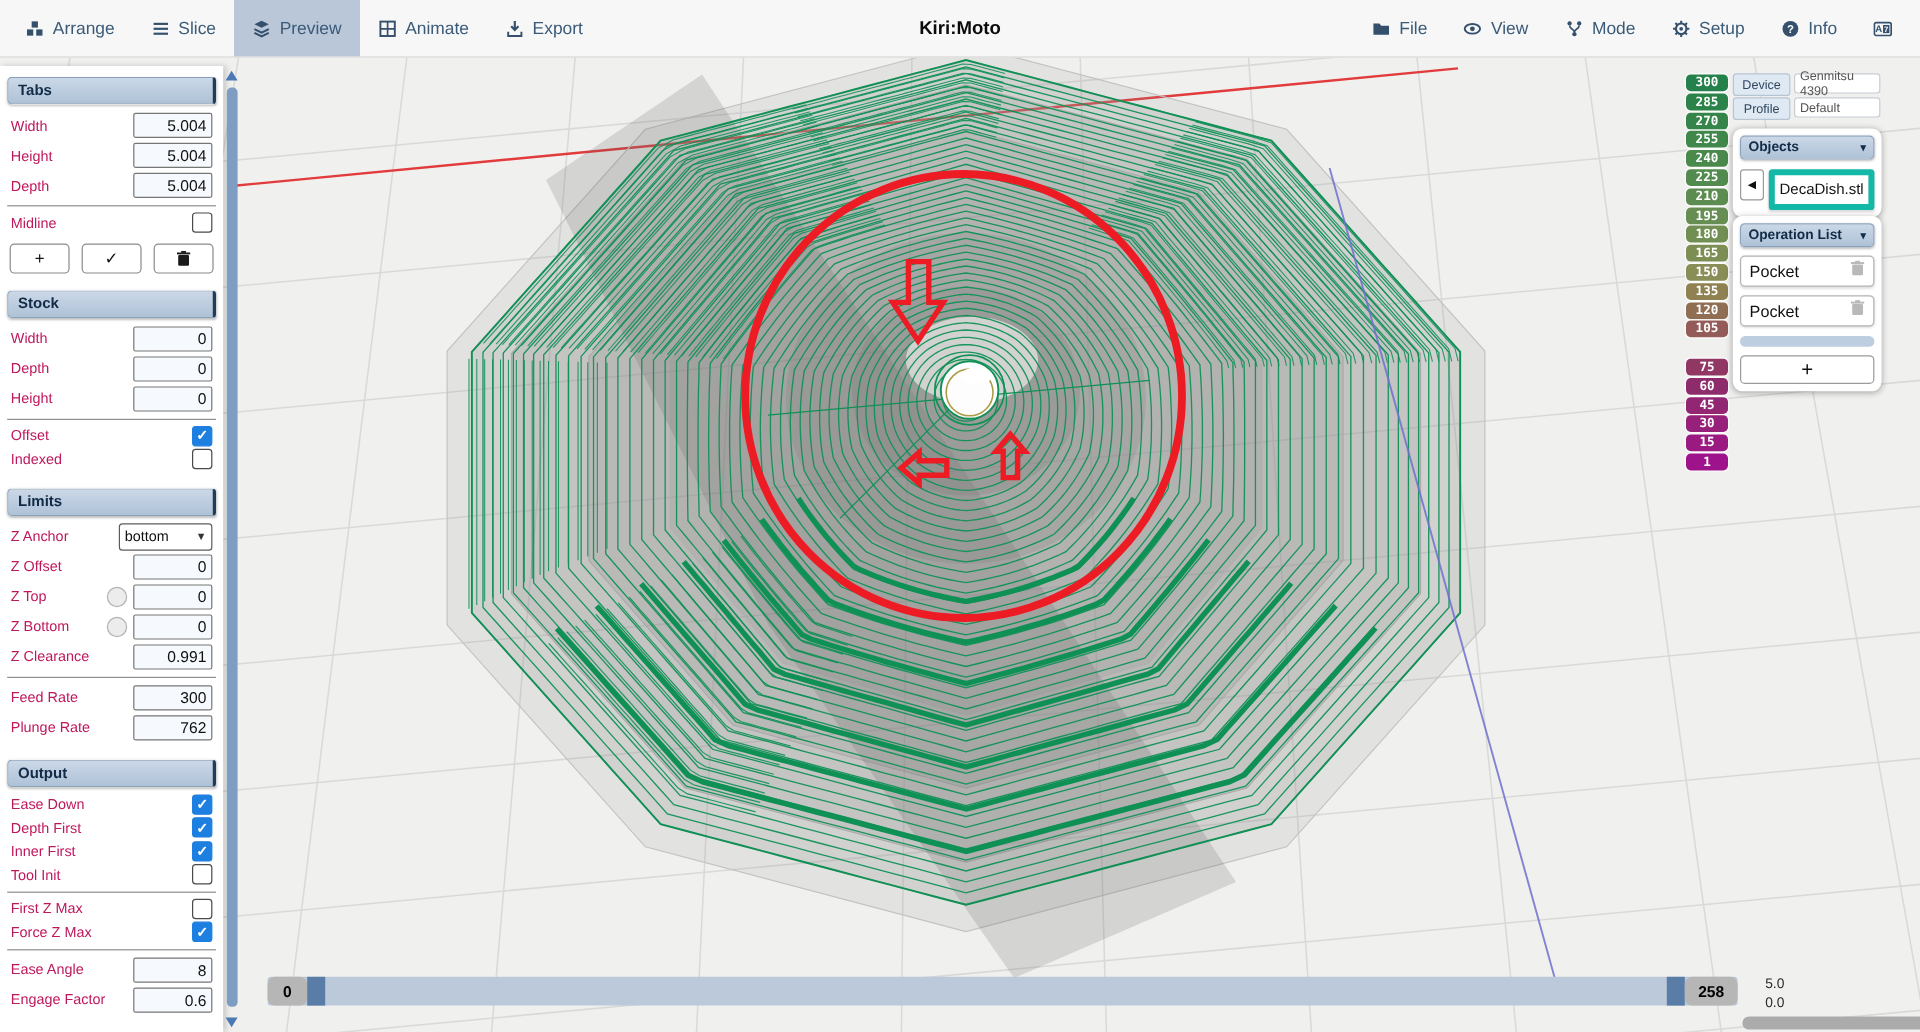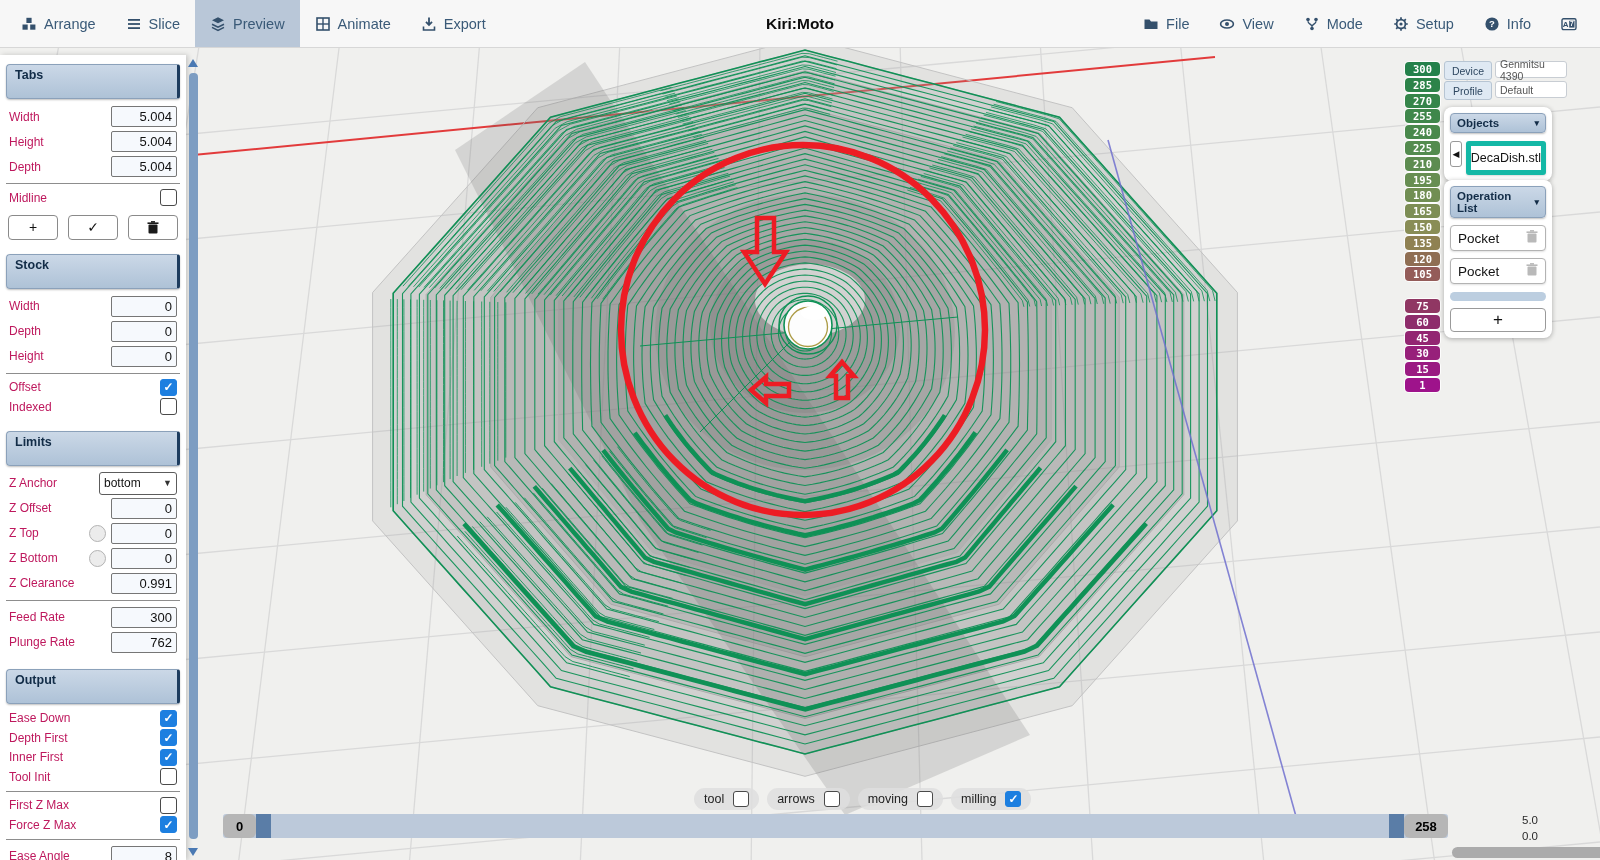--- a/index.html
+++ b/index.html
@@ -23,21 +23,21 @@
   .tb-item .ticon svg{width:16px;height:16px;display:block;}
   #tb-title{position:absolute;left:0;right:0;top:0;height:47px;display:flex;align-items:center;
             justify-content:center;font-weight:bold;font-size:15.5px;color:#0b0b0b;pointer-events:none;}
 
   
   #left-panel{position:absolute;left:0;top:55px;width:186px;height:805px;background:#ffffff;
               box-shadow:2px 0 5px rgba(0,0,0,.18);z-index:20;padding-top:9px;box-sizing:border-box;}
   .panel{margin:0 6px 14px 6px;}
   .panel-header{background:linear-gradient(#cbd8e7,#aec2d7);border:1px solid #8ba1ba;
                 border-right:3px solid #1d3c5e;border-radius:4px 3px 3px 4px;font-weight:bold;
-                color:#122c47;font-size:12.5px;padding:3px 8px 16px 8px;margin-bottom:5px;
+                color:#122c47;font-size:12.5px;padding:3px 8px 4px 8px;margin-bottom:5px;
                 box-shadow:0 1px 2px rgba(0,0,0,.25);cursor:pointer;}
   .prow{display:flex;align-items:center;justify-content:space-between;height:25px;padding:0 3px;}
   .prow.tight{height:19.5px;text-align:center;}
   .plabel{font-size:12px;color:#be185d;}
   .pinput{width:58px;height:17px;border:1px solid #767676;border-radius:2px;background:#f6f9fd;
           font-size:13px;color:#111;text-align:right;padding:1px 4px 1px 2px;font-family:"Liberation Sans",sans-serif;}
   .pdivider{border-top:1px solid #8d8d8d;margin:4px 0;}
   .cbox{width:17px;height:17px;border-radius:3px;box-sizing:border-box;cursor:pointer;
         display:flex;align-items:center;justify-content:center;}
   .cbox.off{background:#fff;border:1.6px solid #4a4a4a;}
@@ -67,21 +67,21 @@
           font-family:"DejaVu Sans Mono",monospace;font-size:10.5px;font-weight:bold;
           display:flex;align-items:center;justify-content:center;cursor:pointer;
           box-shadow:0 0 0 1px rgba(255,255,255,.85);}
 
   
   .rp-row{position:absolute;display:flex;gap:3px;z-index:16;}
   .rp-chip{width:46px;height:17px;background:#dfe9f3;border:1px solid #b7c5d3;border-radius:3px;
            font-size:10.5px;color:#2e4760;display:flex;align-items:center;justify-content:center;}
   .rp-val{width:72px;height:17px;background:#fff;border:1px solid #c8cdd3;border-radius:3px;
           font-size:10.5px;color:#555;display:flex;align-items:center;padding-left:4px;box-sizing:border-box;}
-  .card{position:absolute;width:108px;background:#fff;border-radius:8px;z-index:16;
+  .card{position:absolute;width:124px;background:#fff;border-radius:8px;z-index:16;
         box-shadow:0 1px 5px rgba(0,0,0,.3);padding:6px;box-sizing:border-box;}
   .card-header{background:linear-gradient(#cbd8e7,#aec2d7);border:1px solid #8ba1ba;border-radius:4px;
                font-weight:bold;color:#122c47;font-size:11.5px;padding:3px 6px;display:flex;
                justify-content:space-between;align-items:center;cursor:pointer;
                box-shadow:0 1px 2px rgba(0,0,0,.25);}
   .card-header .chev{font-size:9px;}
   .obj-row{display:flex;gap:4px;margin-top:8px;}
   .back-btn{width:18px;height:24px;border:1px solid #999;border-radius:3px;background:#fff;
             display:flex;align-items:center;justify-content:center;font-size:9px;color:#111;cursor:pointer;}
   .file-box{flex:1;height:24px;border:5px solid #14b8a6;border-radius:3px;background:#fff;
@@ -106,21 +106,21 @@
   #slider{position:absolute;left:223px;top:814px;width:1225px;height:24px;background:#bcc9da;
           border-radius:3px;z-index:15;}
   .slabel{position:absolute;top:0;height:24px;background:#b6b6b6;border-radius:6px;color:#000;
           font-size:13px;font-weight:bold;display:flex;align-items:center;justify-content:center;}
   .slabel.l{left:0;width:33px;}
   .slabel.r{right:0;width:44px;}
   .handle{position:absolute;top:0;width:15px;height:24px;background:#5a7da7;}
   .handle.l{left:33px;}
   .handle.r{right:44px;}
 
-  #readout{position:absolute;left:1473px;top:812px;width:65px;text-align:right;font-size:11.5px;
+  #readout{position:absolute;left:1422px;top:812px;width:65px;text-align:right;font-size:11.5px;
            color:#2a2a2a;line-height:16px;z-index:15;}
   #br-bar{position:absolute;left:1452px;top:847px;width:148px;height:11px;background:#ababab;
           border-radius:6px 0 0 6px;z-index:15;}
 </style>
 </head>
 <body>
 
 <div id="app">
 
   <svg id="scene" viewBox="0 0 1600 860" xmlns="http://www.w3.org/2000/svg">
@@ -701,38 +701,20 @@
               <rect x="1.5" y="3.4" width="9" height="9" rx="1" fill="#b9b9b9"></rect>
               <rect x="0.5" y="1.4" width="11" height="1.6" fill="#b9b9b9"></rect>
               <rect x="4" y="0.1" width="4" height="1.6" fill="#b9b9b9"></rect>
             </svg></span>
         </div>
       </div>
     <div class="op-progress"></div>
     <div class="add-btn">+</div>
   </div>
 
-  <div id="toggles">
-      <div class="pill">
-        <span class="plabel">tool</span>
-        <span class="cbox off"></span>
-      </div>
-      <div class="pill">
-        <span class="plabel">arrows</span>
-        <span class="cbox off"></span>
-      </div>
-      <div class="pill">
-        <span class="plabel">moving</span>
-        <span class="cbox off"></span>
-      </div>
-      <div class="pill">
-        <span class="plabel">milling</span>
-        <span class="cbox on"></span>
-      </div>
-    </div>
 
   <div id="slider">
     <div class="slabel l">0</div>
     <div class="handle l"></div>
     <div class="handle r"></div>
     <div class="slabel r">258</div>
   </div>
 
   <div id="readout">
     <div>5.0</div>

